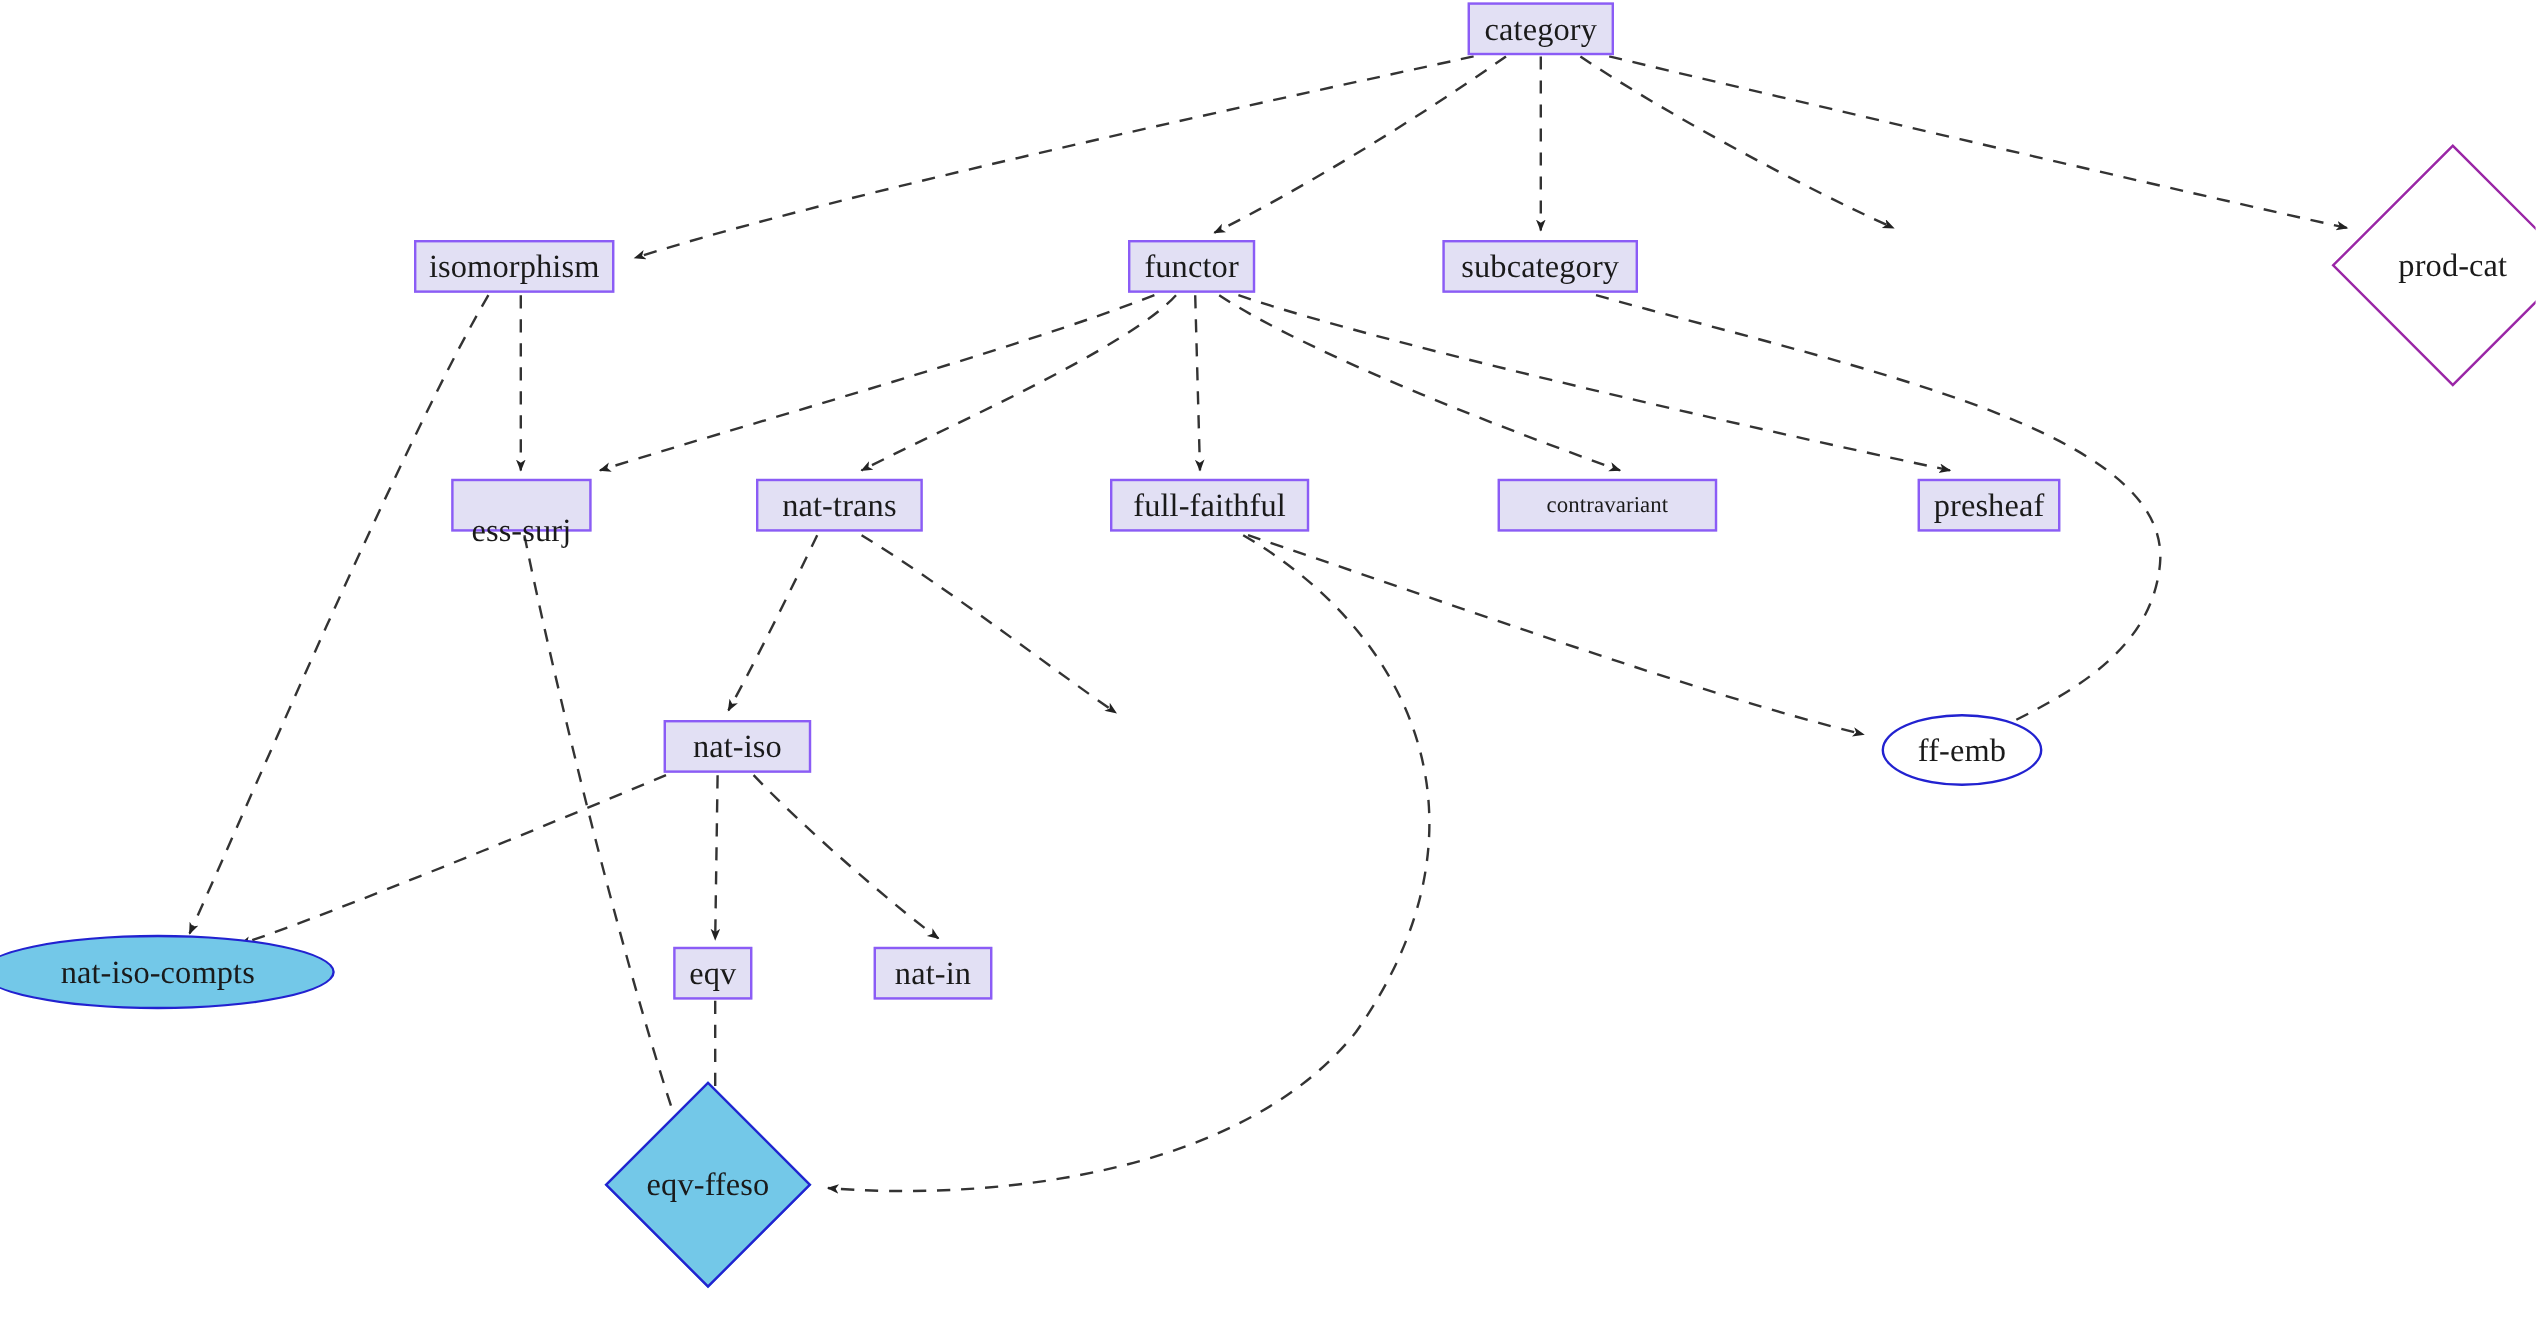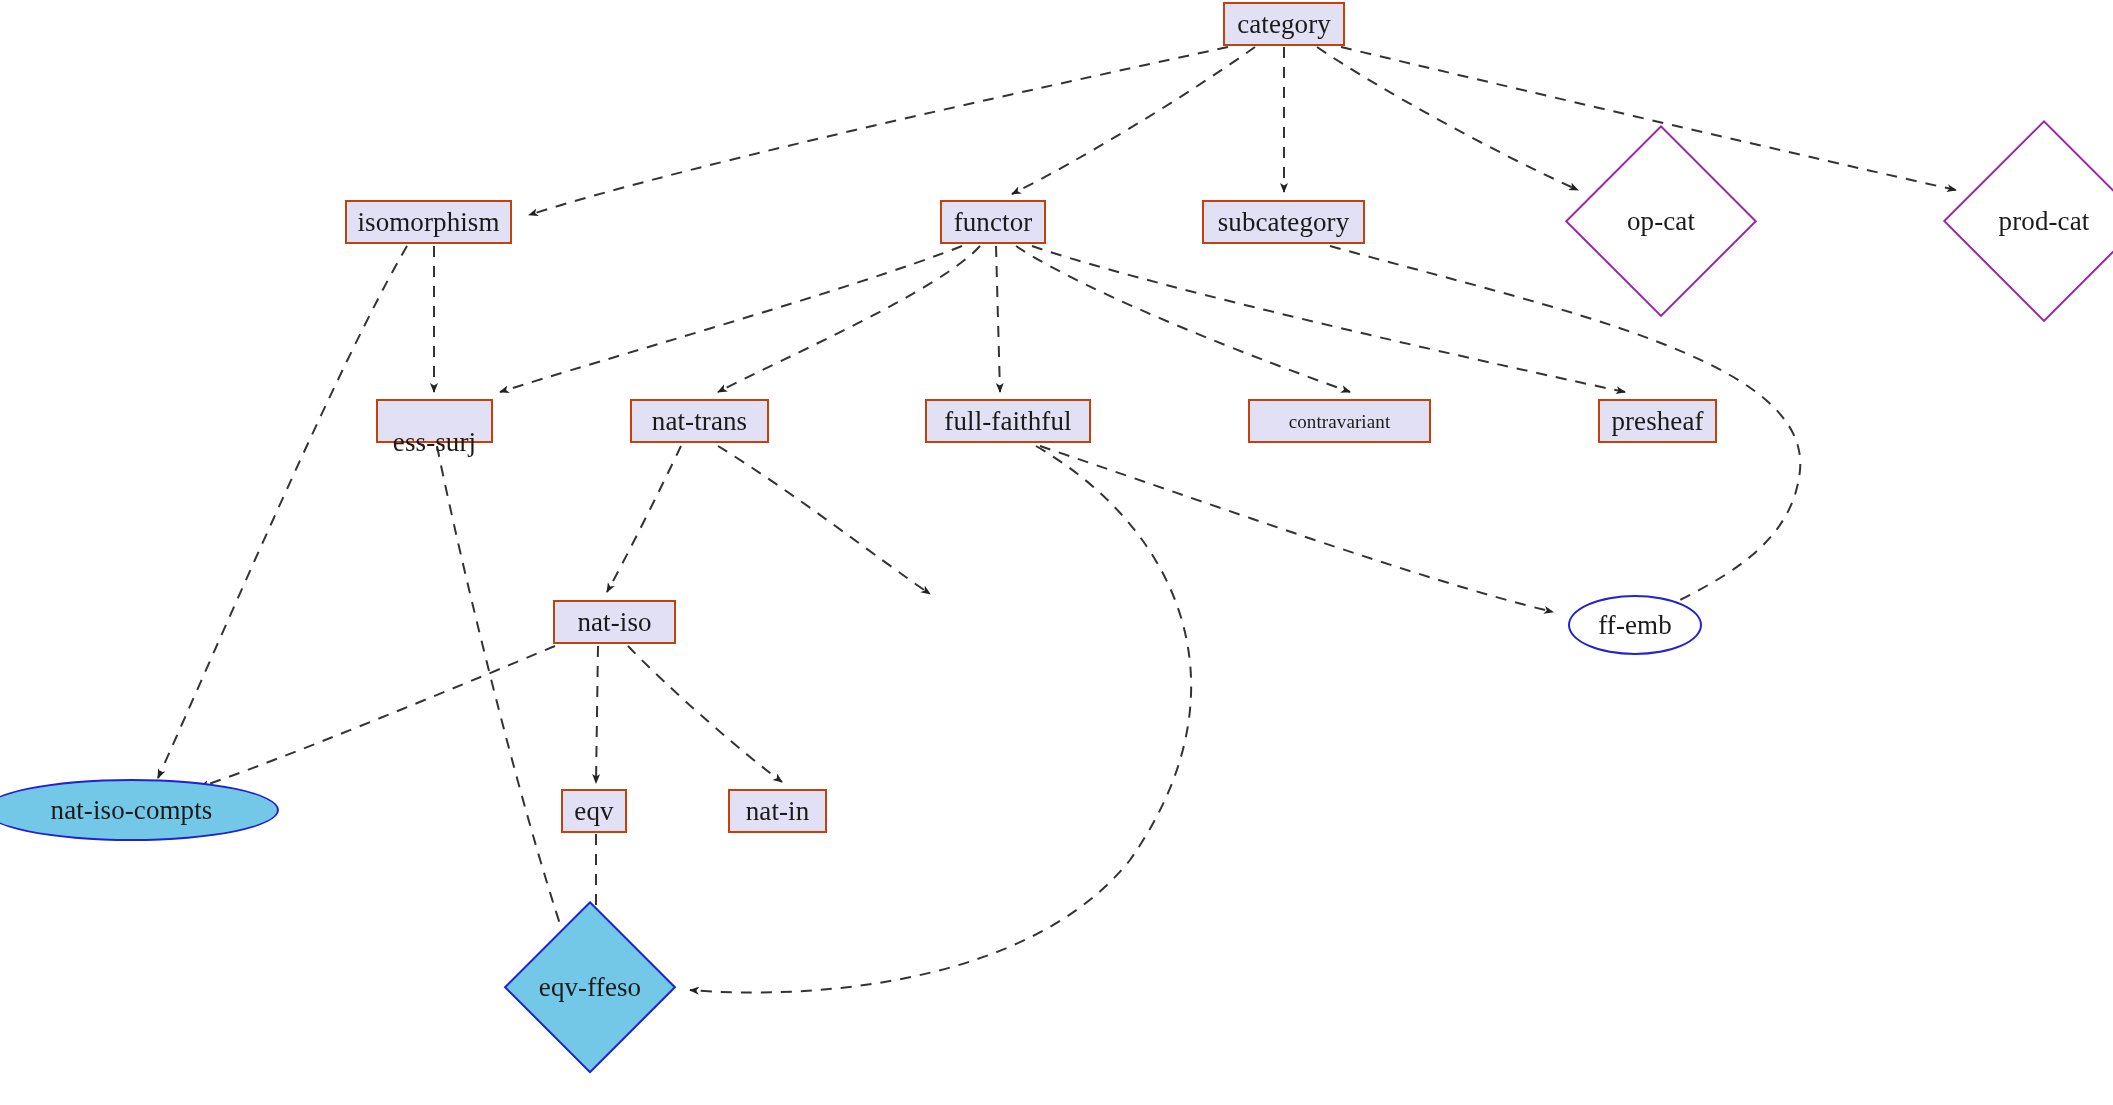--- a/index.html
+++ b/index.html
@@ -45,21 +45,21 @@
   .node .node-label {
     position: relative;
     z-index: 3;
     color: #1a1a1a;
     line-height: 1;
     letter-spacing: 0.1px;
   }
   
   .shape-box {
     background: #e2e0f4;
-    border: 2px solid #c2410c;
+    border: 2px solid #8b5cf6;
   }
   
   .shape-diamond {
     background: transparent;
     border: none;
   }
   .shape-diamond .diamond-body {
     position: absolute;
     left: 50%;
     top: 50%;
@@ -128,24 +128,20 @@
       </div>
       <div class="node shape-box" style="left: 345px; top: 200px; width: 167px; height: 44px;">
         <span class="node-label" style="font-size: 27px;">isomorphism</span>
       </div>
       <div class="node shape-box" style="left: 940px; top: 200px; width: 106px; height: 44px;">
         <span class="node-label" style="font-size: 27px;">functor</span>
       </div>
       <div class="node shape-box" style="left: 1202px; top: 200px; width: 163px; height: 44px;">
         <span class="node-label" style="font-size: 27px;">subcategory</span>
       </div>
-      <div class="node shape-diamond" style="left: 1565px; top: 125px; width: 192px; height: 192px;">
-        <div class="diamond-body"></div>
-        <span class="node-label" style="font-size: 27px;">op-cat</span>
-      </div>
       <div class="node shape-diamond" style="left: 1943px; top: 120px; width: 202px; height: 202px;">
         <div class="diamond-body"></div>
         <span class="node-label" style="font-size: 27px;">prod-cat</span>
       </div>
       <div class="node shape-box" style="left: 376px; top: 399px; width: 117px; height: 44px;">
         <span class="node-label" style="font-size: 27px; margin-top: 42px;">ess-surj</span>
       </div>
       <div class="node shape-box" style="left: 630px; top: 399px; width: 139px; height: 44px;">
         <span class="node-label" style="font-size: 27px;">nat-trans</span>
       </div>

